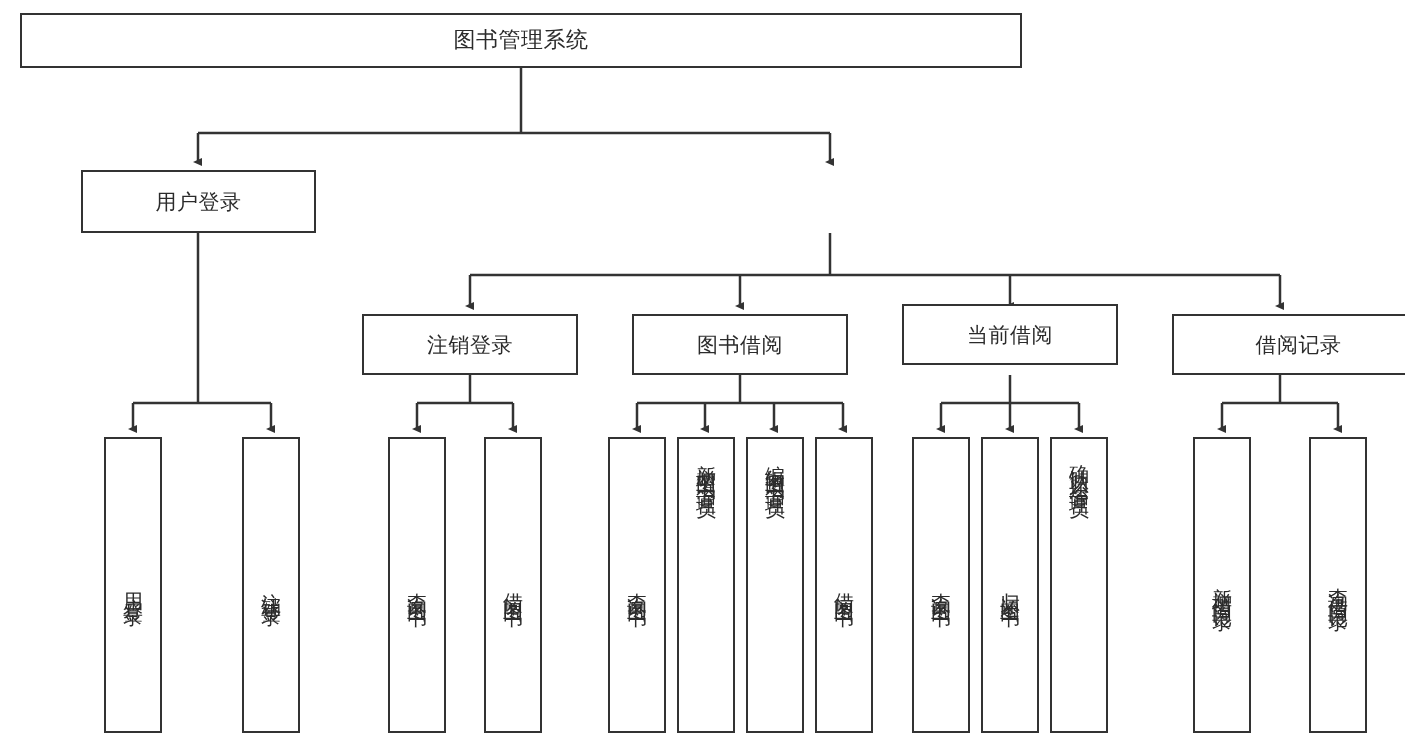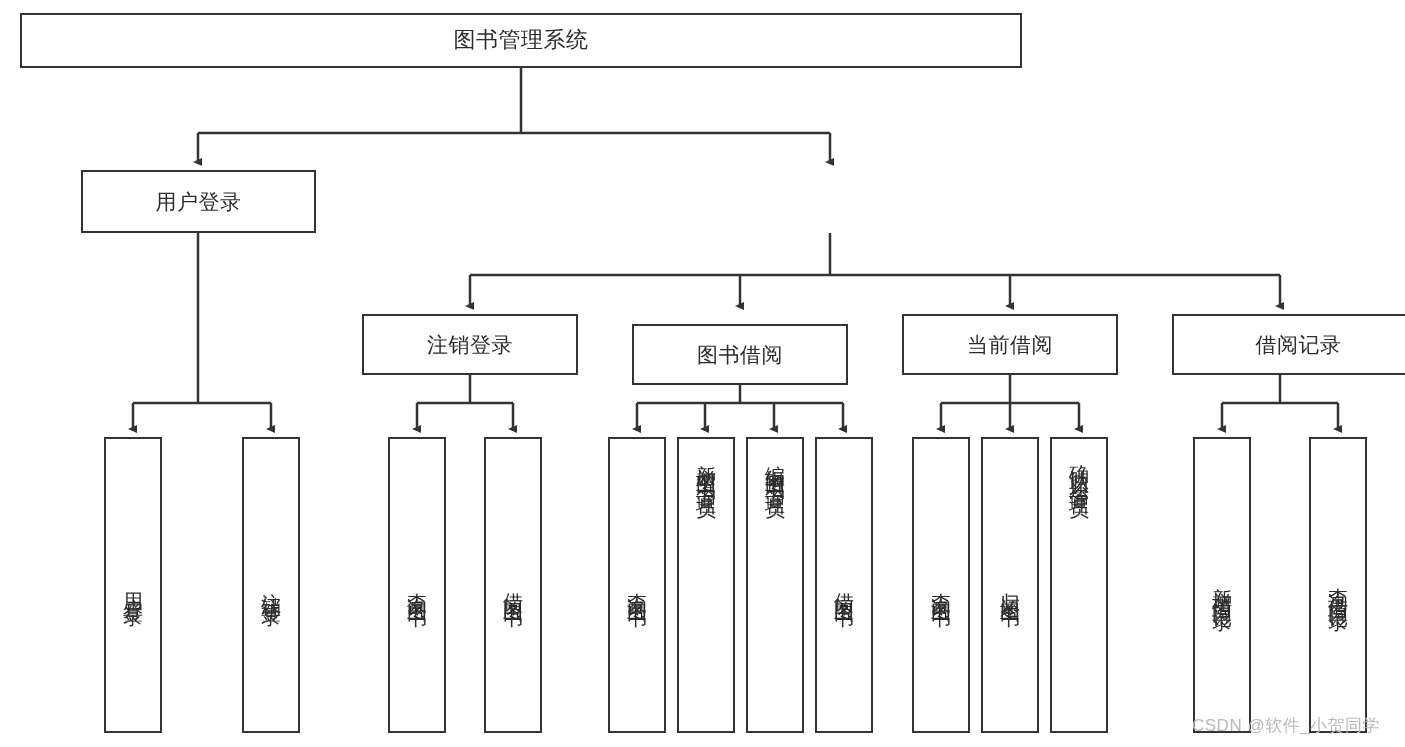--- a/index.html
+++ b/index.html
@@ -132,24 +132,24 @@
     <span class="label">图书管理系统</span>
   </div>
 
   <div class="node node-l2" style="left:81px; top:170px; width:235px; height:63px;">
     <span class="label">用户登录</span>
   </div>
 
   <div class="node node-l3" style="left:362px; top:314px; width:216px; height:61px;">
     <span class="label">注销登录</span>
   </div>
-  <div class="node node-l3" style="left:632px; top:324px; width:216px; height:61px;">
+  <div class="node node-l3" style="left:632px; top:314px; width:216px; height:61px;">
     <span class="label">图书借阅</span>
   </div>
-  <div class="node node-l3" style="left:902px; top:314px; width:216px; height:61px;">
+  <div class="node node-l3" style="left:902px; top:304px; width:216px; height:61px;">
     <span class="label">当前借阅</span>
   </div>
   <div class="node node-l3" style="left:1172px; top:314px; width:253px; height:61px;">
     <span class="label">借阅记录</span>
   </div>
 
   <div class="node node-leaf leaf-center" style="left:104px; top:437px; width:58px; height:296px;">
     <span class="label">用户登录</span>
   </div>
   <div class="node node-leaf leaf-center" style="left:242px; top:437px; width:58px; height:296px;">
@@ -186,15 +186,14 @@
     <span class="label">确认归还（管理员）</span>
   </div>
 
   <div class="node node-leaf leaf-center" style="left:1193px; top:437px; width:58px; height:296px;">
     <span class="label">新增借阅记录</span>
   </div>
   <div class="node node-leaf leaf-center" style="left:1309px; top:437px; width:58px; height:296px;">
     <span class="label">查询借阅记录</span>
   </div>
 
-  <div class="watermark" style="left:1192px; top:714px;">CSDN @软件_小贺同学</div>
 
 </div>
 
 </body></html>

